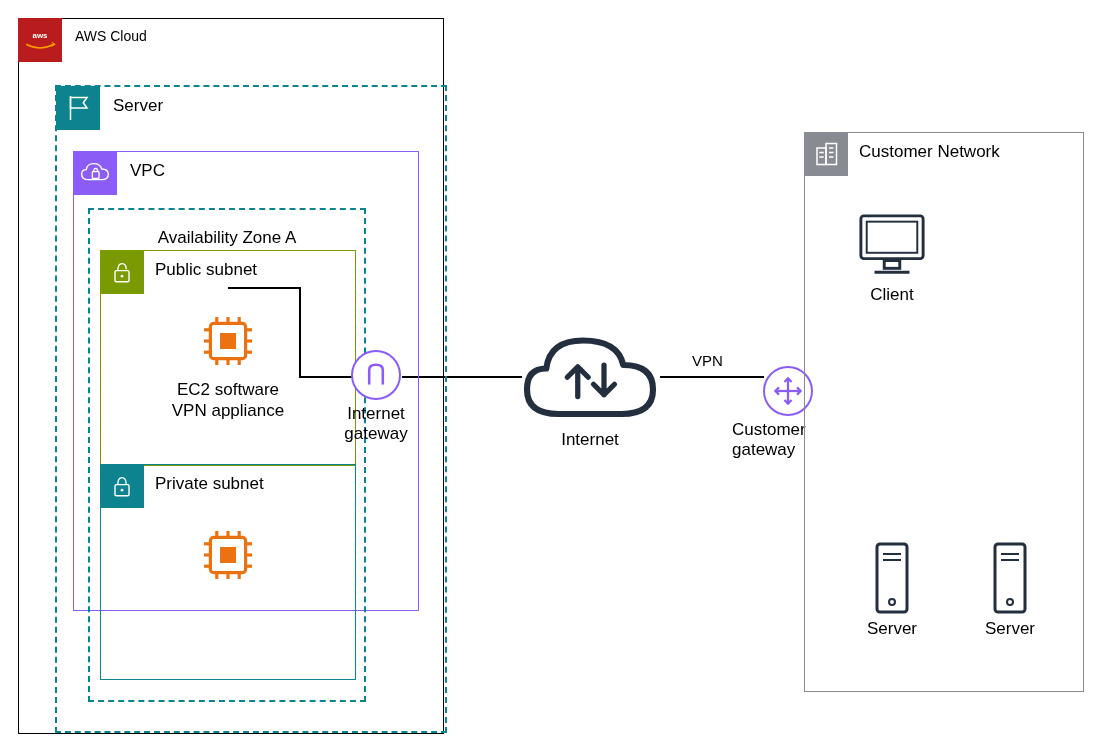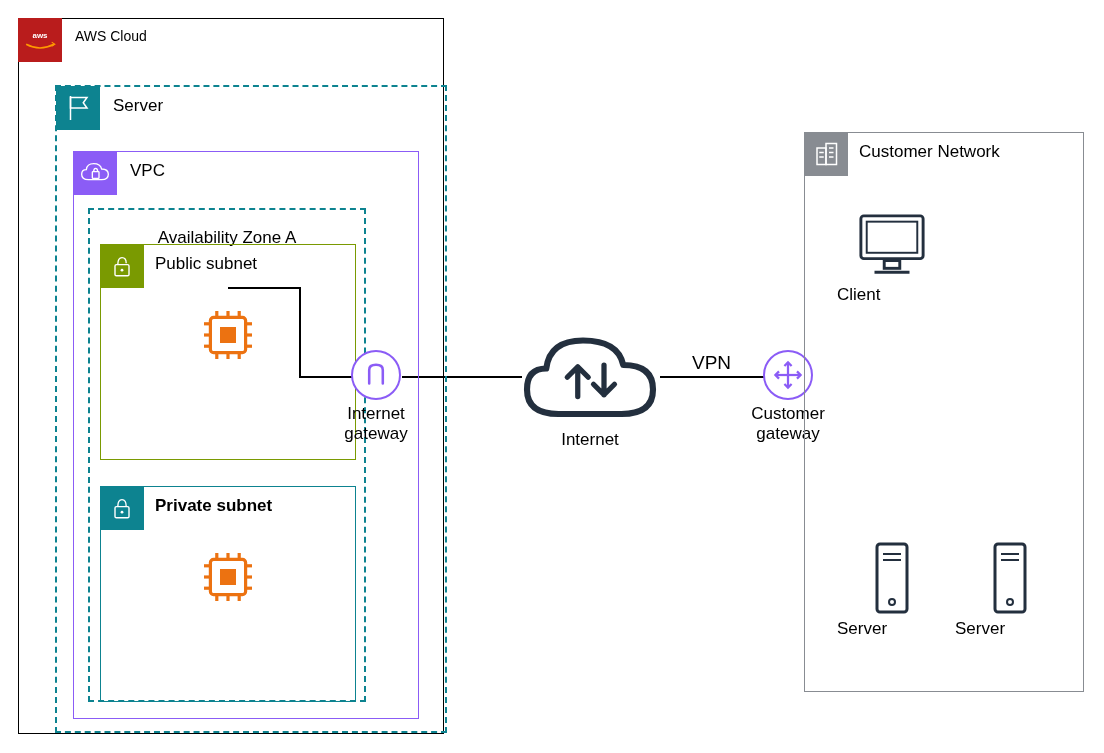--- a/index.html
+++ b/index.html
@@ -57,21 +57,21 @@
   }
   .region-label {
     position: absolute;
     left: 56px; top: 9px;
   }
 
   
   .vpc {
     position: absolute;
     left: 16px; top: 64px;
-    width: 346px; height: 568px;
+    width: 346px; height: 460px;
     border: 1.5px solid #8b5cf6;
   }
   .vpc-icon {
     position: absolute;
     left: -1px; top: -1px;
     width: 44px; height: 44px;
     background: #8b5cf6;
     display:flex; align-items:center; justify-content:center;
   }
   .vpc-label {
@@ -93,22 +93,22 @@
     margin-top: 12px;
   }
 
   
   .subnet {
     position: absolute;
     left: 10px;
     width: 256px;
     height: 216px;
   }
-  .public-subnet { top: 34px; border: 1.5px solid #7a9a01; text-decoration: underline; }
-  .private-subnet { top: 276px; border: 1.5px solid #0d8390; font-weight: bold; }
+  .public-subnet { top: 40px; border: 1.5px solid #7a9a01; text-decoration: underline; }
+  .private-subnet { top: 254px; border: 1.5px solid #0d8390; }
   .subnet-icon {
     position: absolute;
     left: -1px; top: -1px;
     width: 44px; height: 44px;
     display:flex; align-items:center; justify-content:center;
   }
   .public-subnet .subnet-icon { background:#7a9a01; }
   .private-subnet .subnet-icon { background:#0d8390; }
   .subnet-label {
     position: absolute;
@@ -151,23 +151,23 @@
     left: 510px; top: 324px;
     width: 160px;
     text-align:center;
   }
   .cloud-svg { width: 140px; height: 110px; margin:0 auto; display:block; }
   .internet-caption { margin-top: -4px; }
 
   
   .cgw {
     position:absolute;
-    left: 732px; top: 350px;
+    left: 732px; top: 366px;
     width: 112px;
-    text-align:center;
+    text-align:left;
   }
   .cgw-icon {
     width: 50px; height: 50px;
     border: 2px solid #8b5cf6;
     border-radius: 50%;
     margin: 0 auto 4px auto;
     display:flex; align-items:center; justify-content:center;
     background:#fff;
   }
   .cgw-caption { line-height:1.2; }
@@ -188,33 +188,33 @@
     display:flex; align-items:center; justify-content:center;
   }
   .cust-net-label {
     position:absolute;
     left:54px; top:9px;
   }
 
   .cust-item {
     position:absolute;
     width: 110px;
-    text-align:left;
+    text-align:center;
   }
   .cust-item .ci-icon { width:80px; height:72px; margin:0 auto 4px auto; display:flex; align-items:center; justify-content:center; }
   .cust-item .ci-caption {}
   .ci-client { left:32px; top: 76px; }
   .ci-mobile { left:150px; top: 76px; }
   .ci-server1 { left:32px; top: 410px; }
   .ci-server2 { left:150px; top: 410px; }
 
   .vpn-label {
     position:absolute;
     left: 692px; top: 352px;
-    font-size: 19px;
+    font-size: 15px;
   }
 
   
   svg.connectors {
     position:absolute;
     left:0; top:0;
     width:1104px; height:753px;
     pointer-events:none;
   }
 </style>
@@ -285,20 +285,21 @@
                   <line x1="40" y1="62" x2="40" y2="70" stroke="#ec7211" stroke-width="4"></line>
                   <line x1="54" y1="62" x2="54" y2="70" stroke="#ec7211" stroke-width="4"></line>
                   <line x1="10" y1="26" x2="18" y2="26" stroke="#ec7211" stroke-width="4"></line>
                   <line x1="10" y1="40" x2="18" y2="40" stroke="#ec7211" stroke-width="4"></line>
                   <line x1="10" y1="54" x2="18" y2="54" stroke="#ec7211" stroke-width="4"></line>
                   <line x1="62" y1="26" x2="70" y2="26" stroke="#ec7211" stroke-width="4"></line>
                   <line x1="62" y1="40" x2="70" y2="40" stroke="#ec7211" stroke-width="4"></line>
                   <line x1="62" y1="54" x2="70" y2="54" stroke="#ec7211" stroke-width="4"></line>
                 </svg>
               </div>
+              <div class="ec2-caption">EC2 software<br>VPN appliance</div>
             </div>
           </div>
 
           <div class="subnet private-subnet">
             <div class="subnet-icon">
               <svg width="28" height="28" viewBox="0 0 40 40">
                 <rect x="10" y="18" width="20" height="16" rx="2" fill="none" stroke="#fff" stroke-width="2"></rect>
                 <path d="M 14 18 Q 14 8 20 8 Q 26 8 26 18" fill="none" stroke="#fff" stroke-width="2"></path>
                 <circle cx="20" cy="26" r="2" fill="#fff"></circle>
               </svg>

